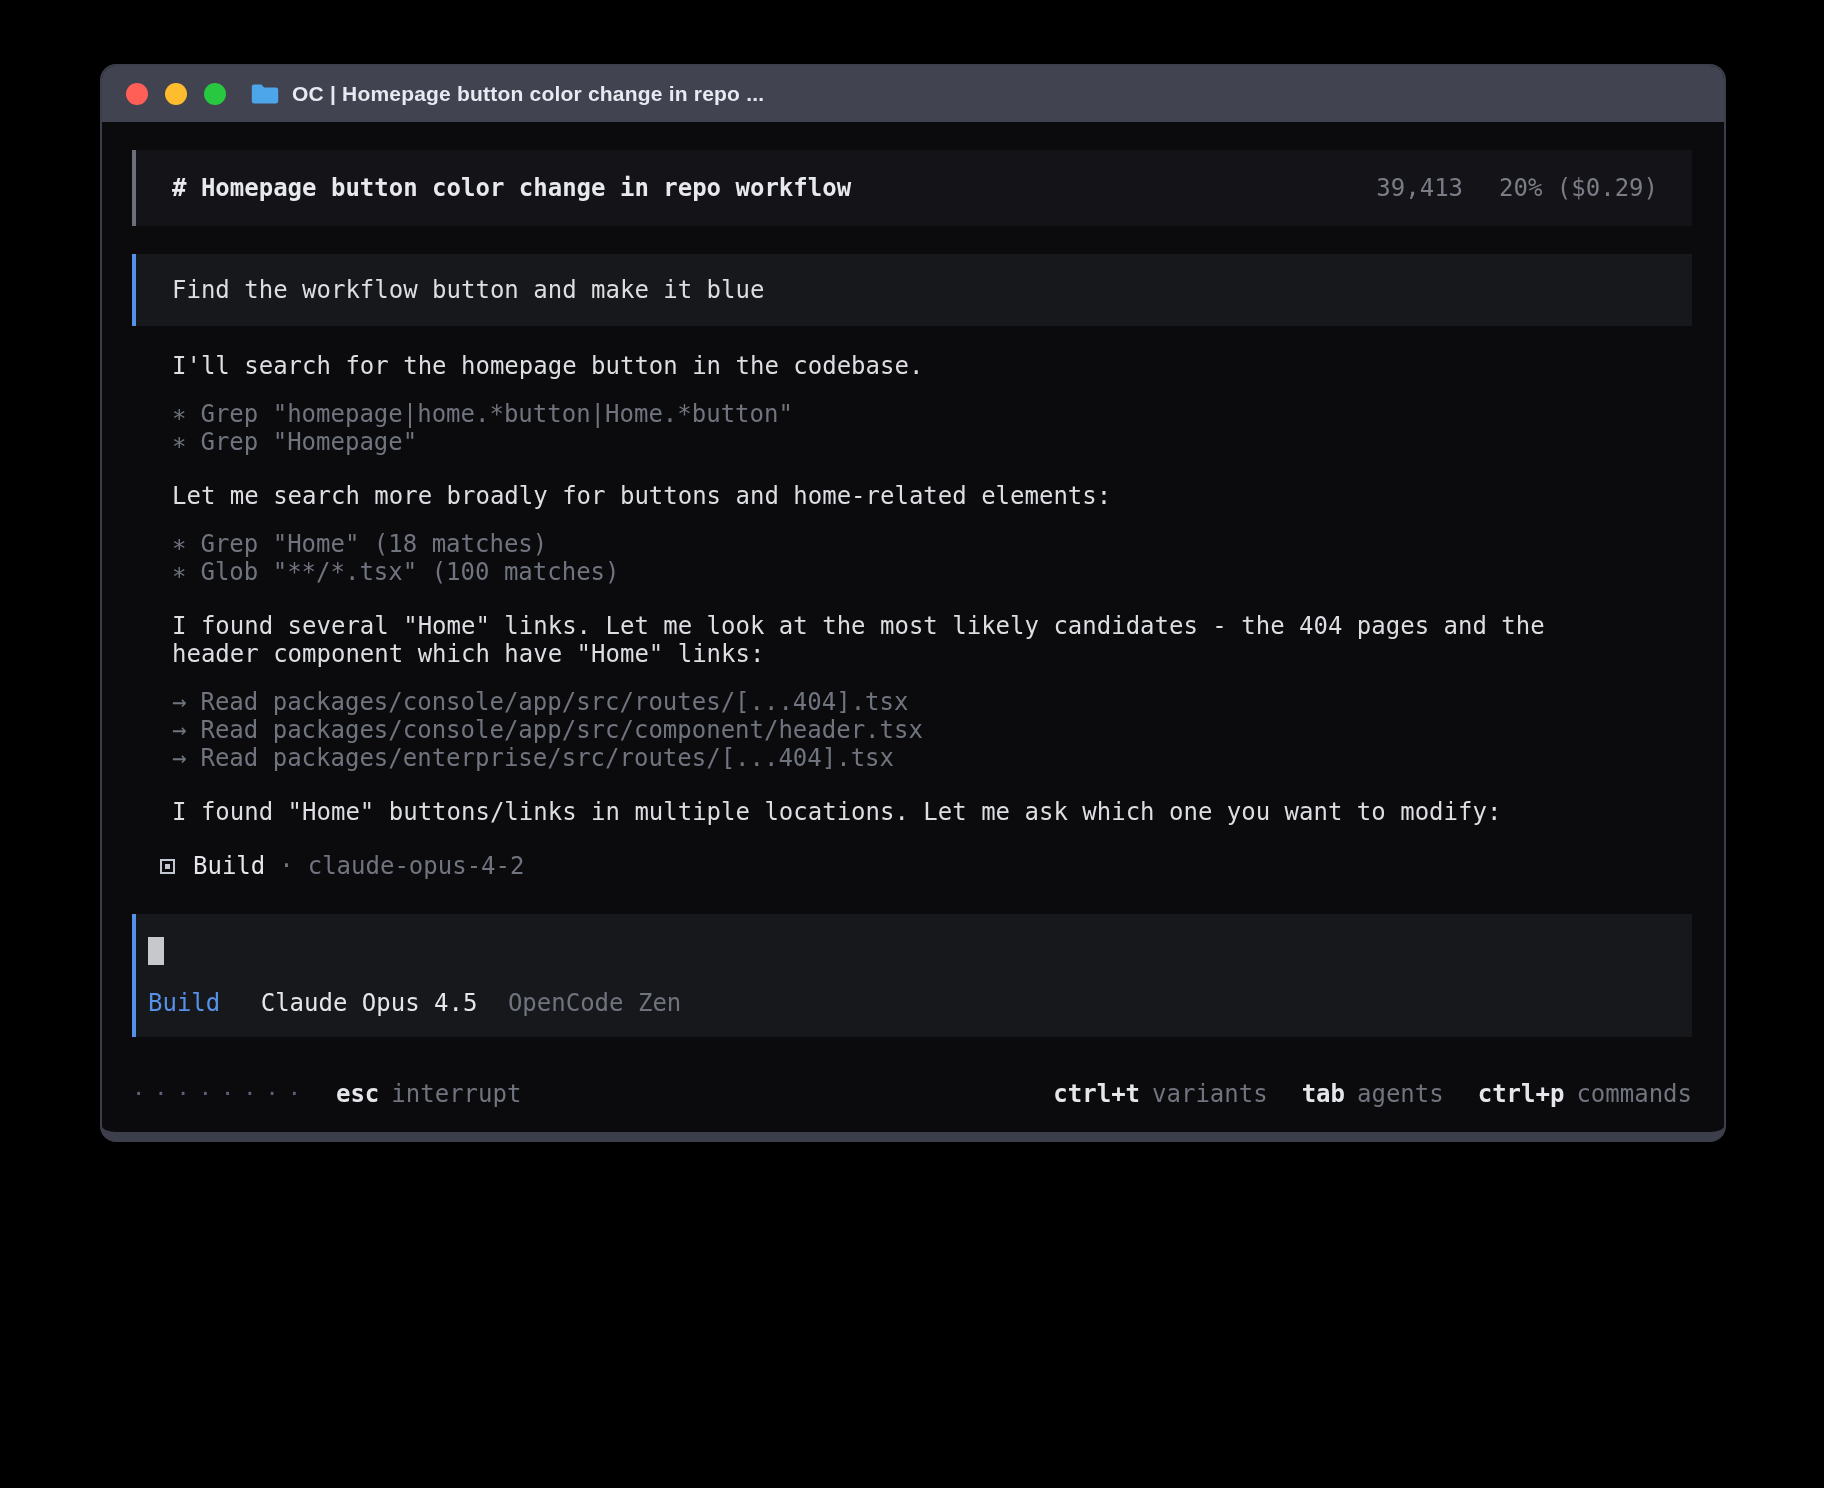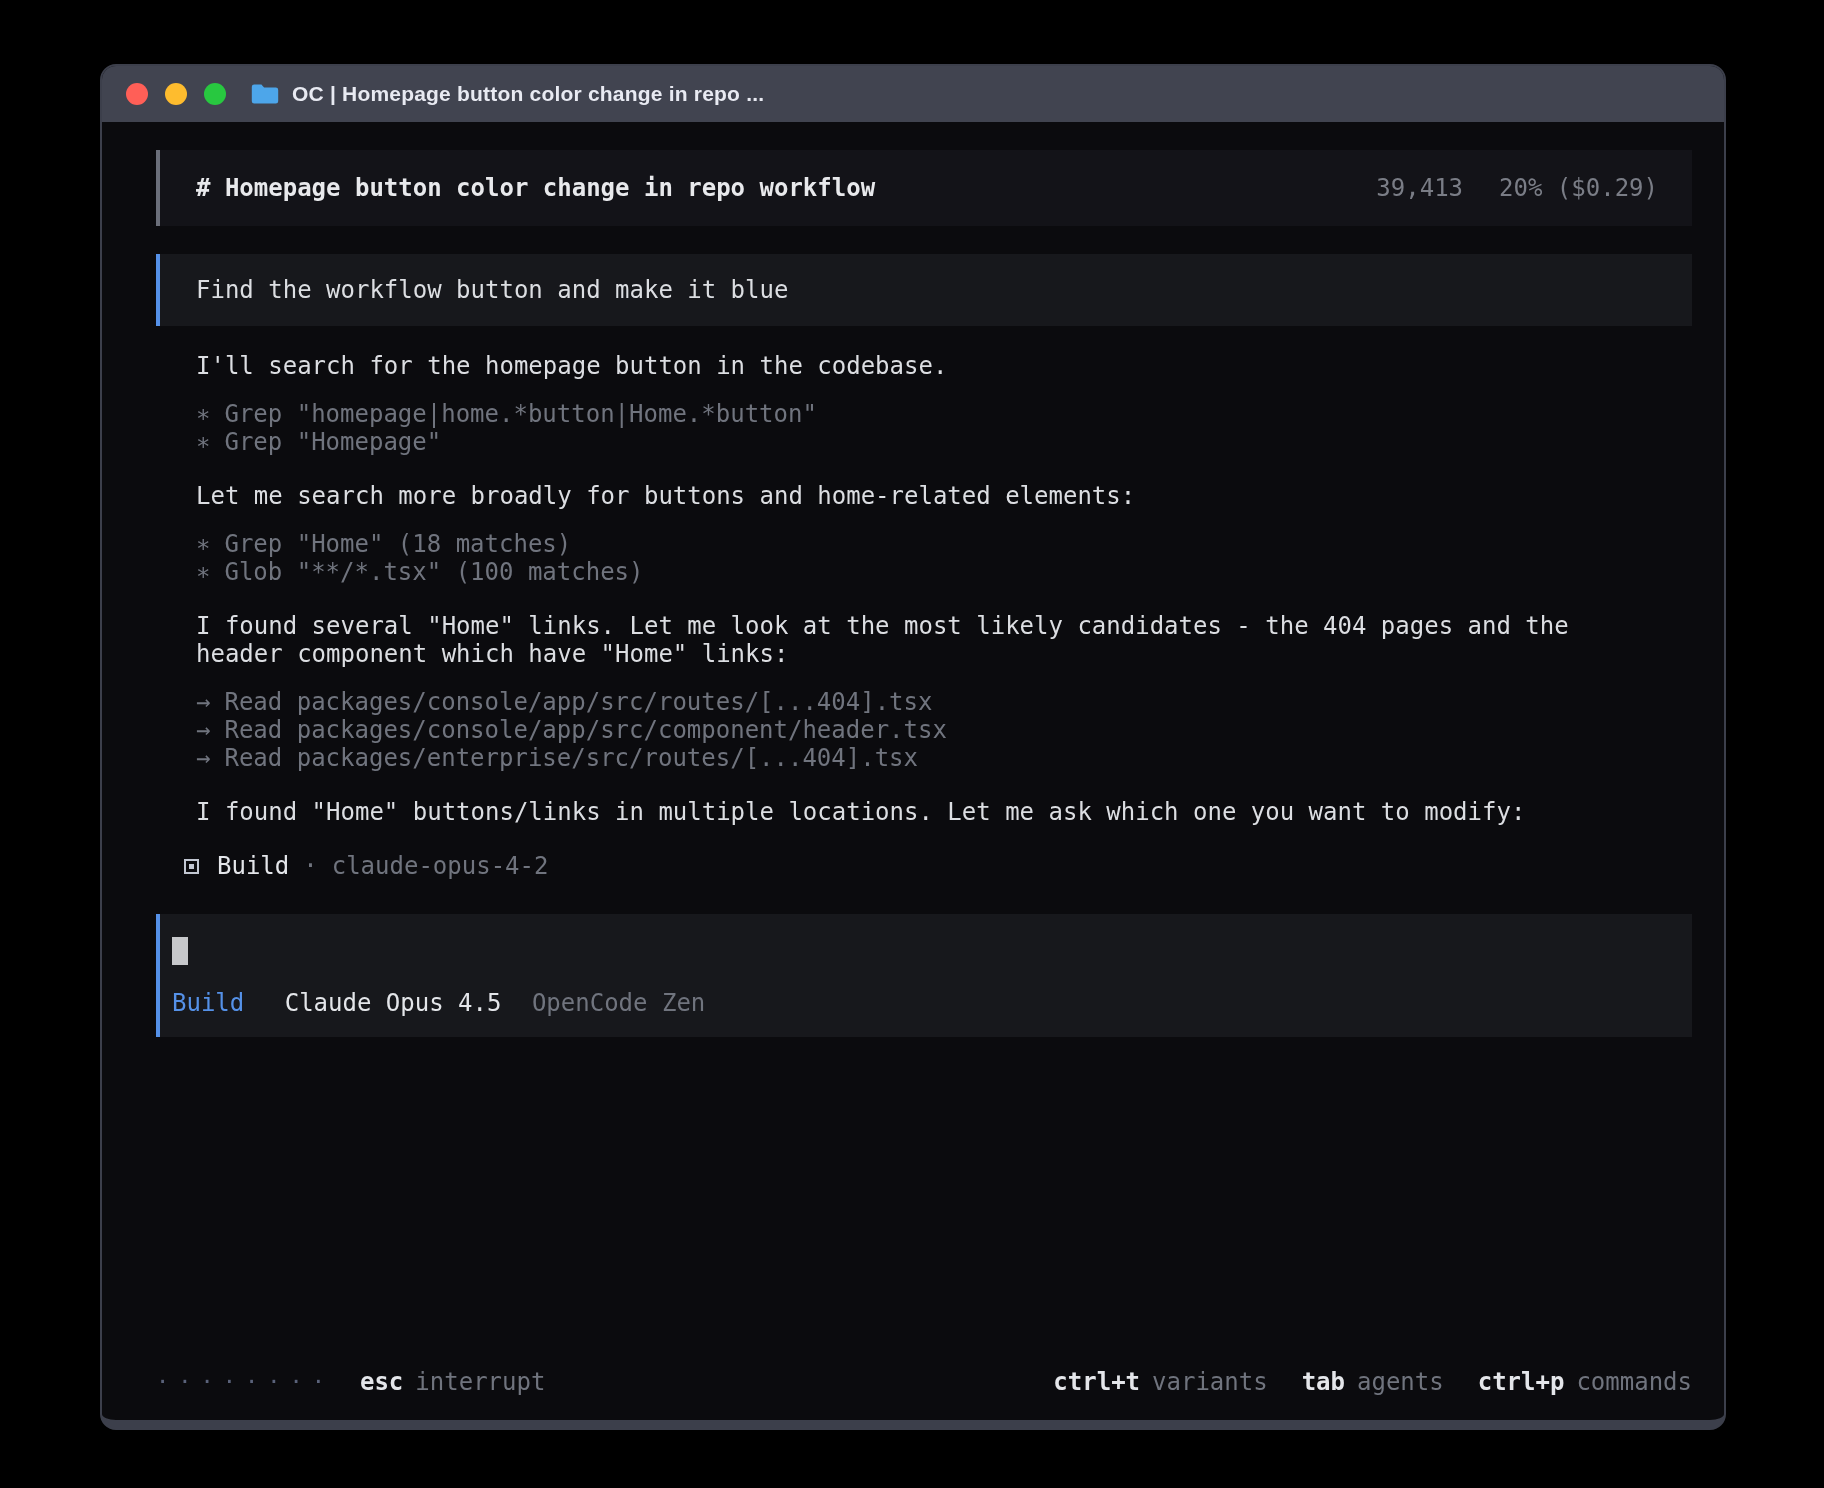--- a/index.html
+++ b/index.html
@@ -7,21 +7,21 @@
   body {
     background: #000000;
     position: relative;
     font-family: "DejaVu Sans Mono", "Liberation Mono", monospace;
     overflow: hidden;
   }
 
   .window {
     position: absolute;
     left: 100px; top: 64px;
-    width: 1626px; height: 1366px;
+    width: 1626px; height: 1078px;
     background: #0b0b0e;
     border: 2px solid #3c3f4b;
     border-bottom-width: 10px;
     border-radius: 16px;
     overflow: hidden;
     display: flex;
     flex-direction: column;
   }
 
   .titlebar {
@@ -43,21 +43,21 @@
     font-weight: bold;
     font-size: 21px;
     color: #e8eaf2;
     letter-spacing: 0.2px;
   }
 
   .content {
     flex: 1;
     display: flex;
     flex-direction: column;
-    padding: 28px 32px 24px 54px;
+    padding: 28px 32px 24px 30px;
     font-size: 24px;
     line-height: 28px;
     color: #dcdee2;
     overflow: hidden;
   }
 
   .hdr {
     background: #131318;
     border-left: 4px solid #6b6f7a;
     padding: 24px 34px 24px 36px;

